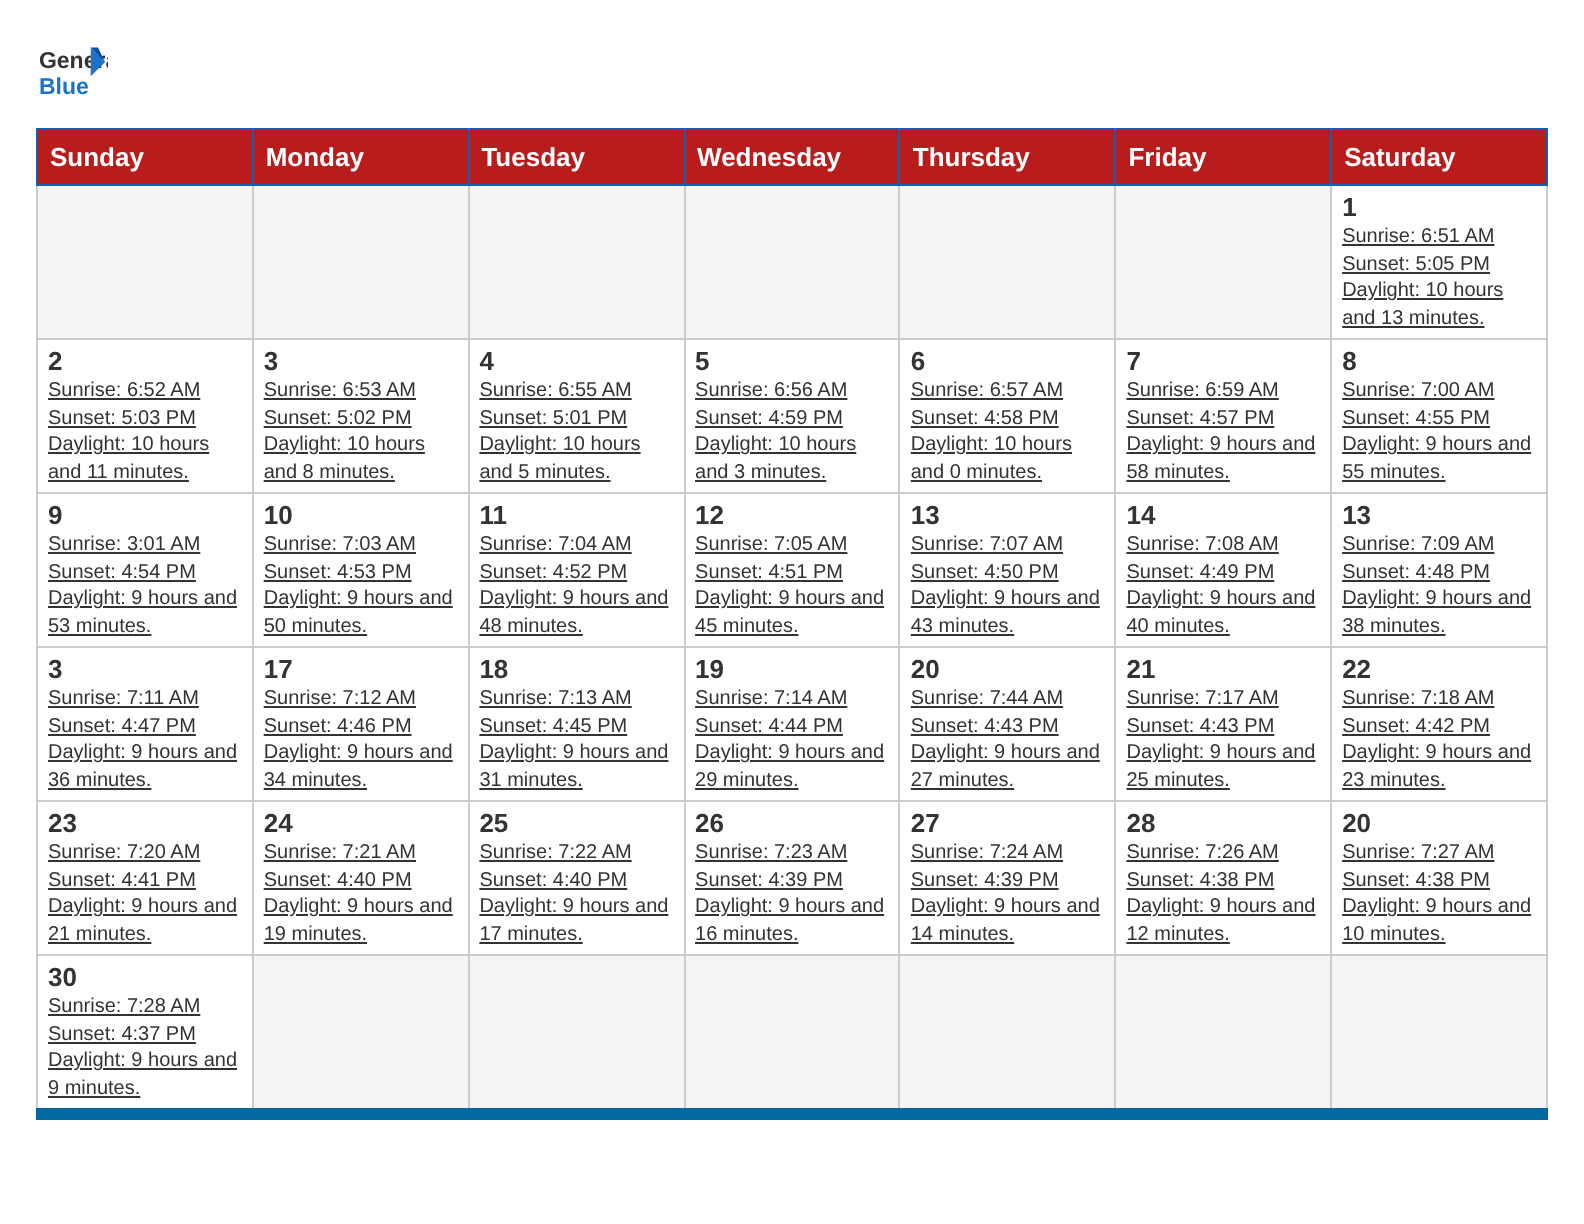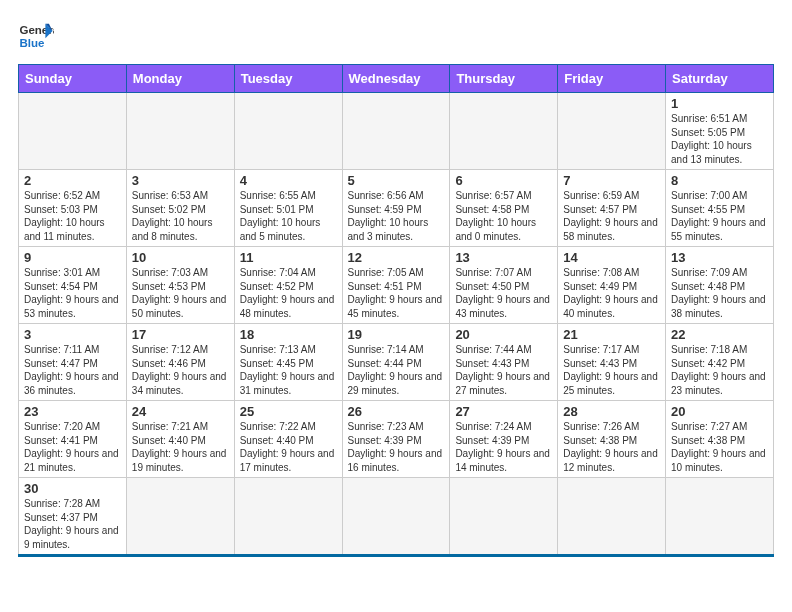--- a/index.html
+++ b/index.html
@@ -45,21 +45,21 @@
       font-size: 14px;
       color: #555;
       margin-top: 2px;
     }
     .calendar {
       width: 100%;
       border-collapse: collapse;
       border: 1px solid #ccc;
     }
     .calendar th {
-      background: #8b5cf6;
+      background: #b91c1c;
       color: #fff;
       font-size: 13px;
       font-weight: bold;
       padding: 6px 6px;
       text-align: left;
       border: 1px solid #1560a8;
     }
     .calendar td {
       vertical-align: top;
       border: 1px solid #ccc;
@@ -78,23 +78,24 @@
       font-size: 13px;
       font-weight: bold;
       color: #333;
       display: block;
       margin-bottom: 1px;
     }
     .day-info {
       font-size: 10px;
       color: #333;
       line-height: 1.35;
+      text-decoration: underline;
     }
     .last-row td {
-      border-bottom: 3px solid #0369a1;
+      border-bottom: 6px solid #0369a1;
     }
   </style>
 </head>
 <body>
 
 <div class="page">
   <div class="header">
     <div class="logo">
       <svg class="logo-icon" viewBox="0 0 50 50" xmlns="http://www.w3.org/2000/svg">
         <text x="2" y="22" font-size="16" font-family="Arial" font-weight="bold" fill="#333">General</text>

